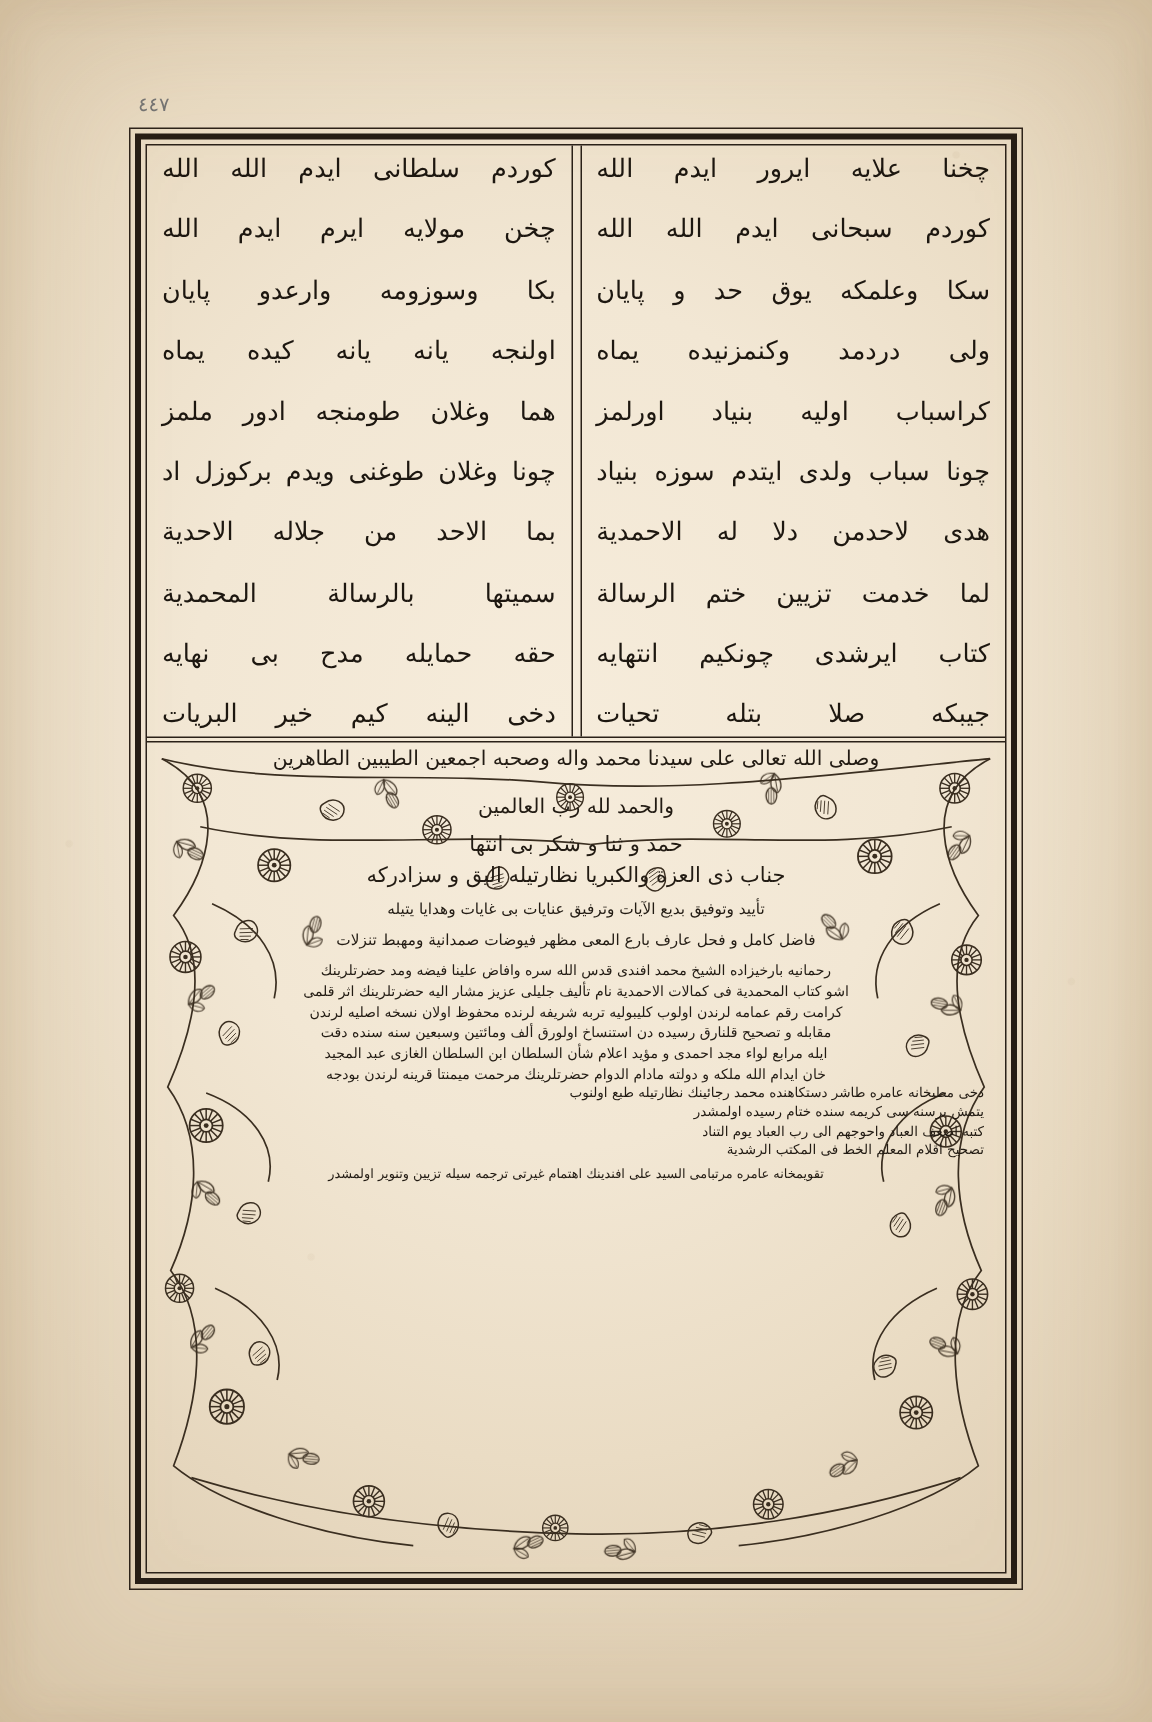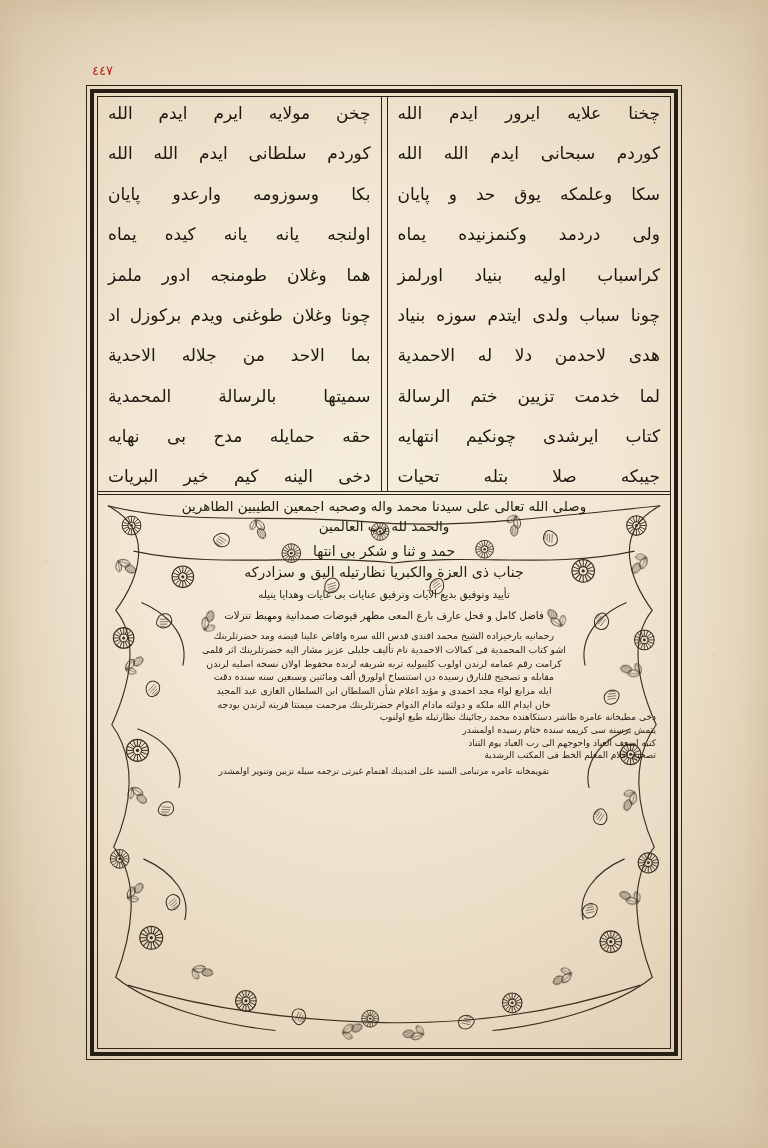--- a/index.html
+++ b/index.html
@@ -27,21 +27,21 @@
     pointer-events:none;
   }
   #vignette{
     position:absolute;inset:0;pointer-events:none;
     box-shadow:inset 0 0 90px 28px rgba(168,138,96,.20), inset 0 0 26px 6px rgba(150,118,78,.12);
   }
   
   #folio{
     position:absolute;left:92px;top:63px;
     font-family:"DejaVu Sans",sans-serif;
-    font-size:13px;color:#b91c1c;letter-spacing:.5px;
+    font-size:13px;color:#737373;letter-spacing:.5px;
     direction:rtl;
   }
   
   #frame{
     position:absolute;left:86px;top:85px;width:596px;height:975px;
     border:1px solid #2a2118;
     padding:3px;box-sizing:border-box;
   }
   #frame-thick{
     width:100%;height:100%;box-sizing:border-box;
@@ -98,21 +98,21 @@
     direction:rtl;text-align:center;
     color:#221b13;
     padding:0 14px;box-sizing:border-box;
   }
   .cl{
     display:block;
     font-family:"DejaVu Sans","Liberation Sans",sans-serif;
     line-height:1.24;
     white-space:nowrap;
   }
-  .cl-a{font-size:13.5px;margin-bottom:3px;}
+  .cl-a{font-size:13.5px;margin-bottom:15px;}
   .cl-b{font-size:13.5px;margin-bottom:9px;}
   .cl-s{font-size:14px;margin:3px 0;}
   .cl-m{font-size:10.2px;margin:8px 0;}
   .cl-n{font-size:9.4px;margin:2px 0;}
   .cl-t{font-size:9px;margin:1.5px 0;text-align:right;}
   .cl-last{font-size:8.6px;margin-top:4px;}
 </style>
 </head>
 <body>
 
@@ -135,22 +135,22 @@
         <div class="verse-line">چونا سباب ولدى ايتدم سوزه بنياد</div>
         <div class="verse-line">هدى لاحدمن دلا له الاحمدية</div>
         <div class="verse-line">لما خدمت تزيين ختم الرسالة</div>
         <div class="verse-line">كتاب ايرشدى چونكيم انتهايه</div>
         <div class="verse-line">جيبكه صلا بتله تحيات</div>
       </div>
 
       <div class="col-divider"></div>
 
       <div class="verse-col">
+        <div class="verse-line">كوردم سلطانى ايدم الله الله</div>
         <div class="verse-line">چخن مولايه ايرم ايدم الله</div>
-        <div class="verse-line">كوردم سلطانى ايدم الله الله</div>
         <div class="verse-line">بكا وسوزومه وارعدو پايان</div>
         <div class="verse-line">اولنجه يانه يانه كيده يماه</div>
         <div class="verse-line">هما وغلان طومنجه ادور ملمز</div>
         <div class="verse-line">چونا وغلان طوغنى ويدم بركوزل اد</div>
         <div class="verse-line">بما الاحد من جلاله الاحدية</div>
         <div class="verse-line">سميتها بالرسالة المحمدية</div>
         <div class="verse-line">حقه حمايله مدح بى نهايه</div>
         <div class="verse-line">دخى الينه كيم خير البريات</div>
       </div>
 

